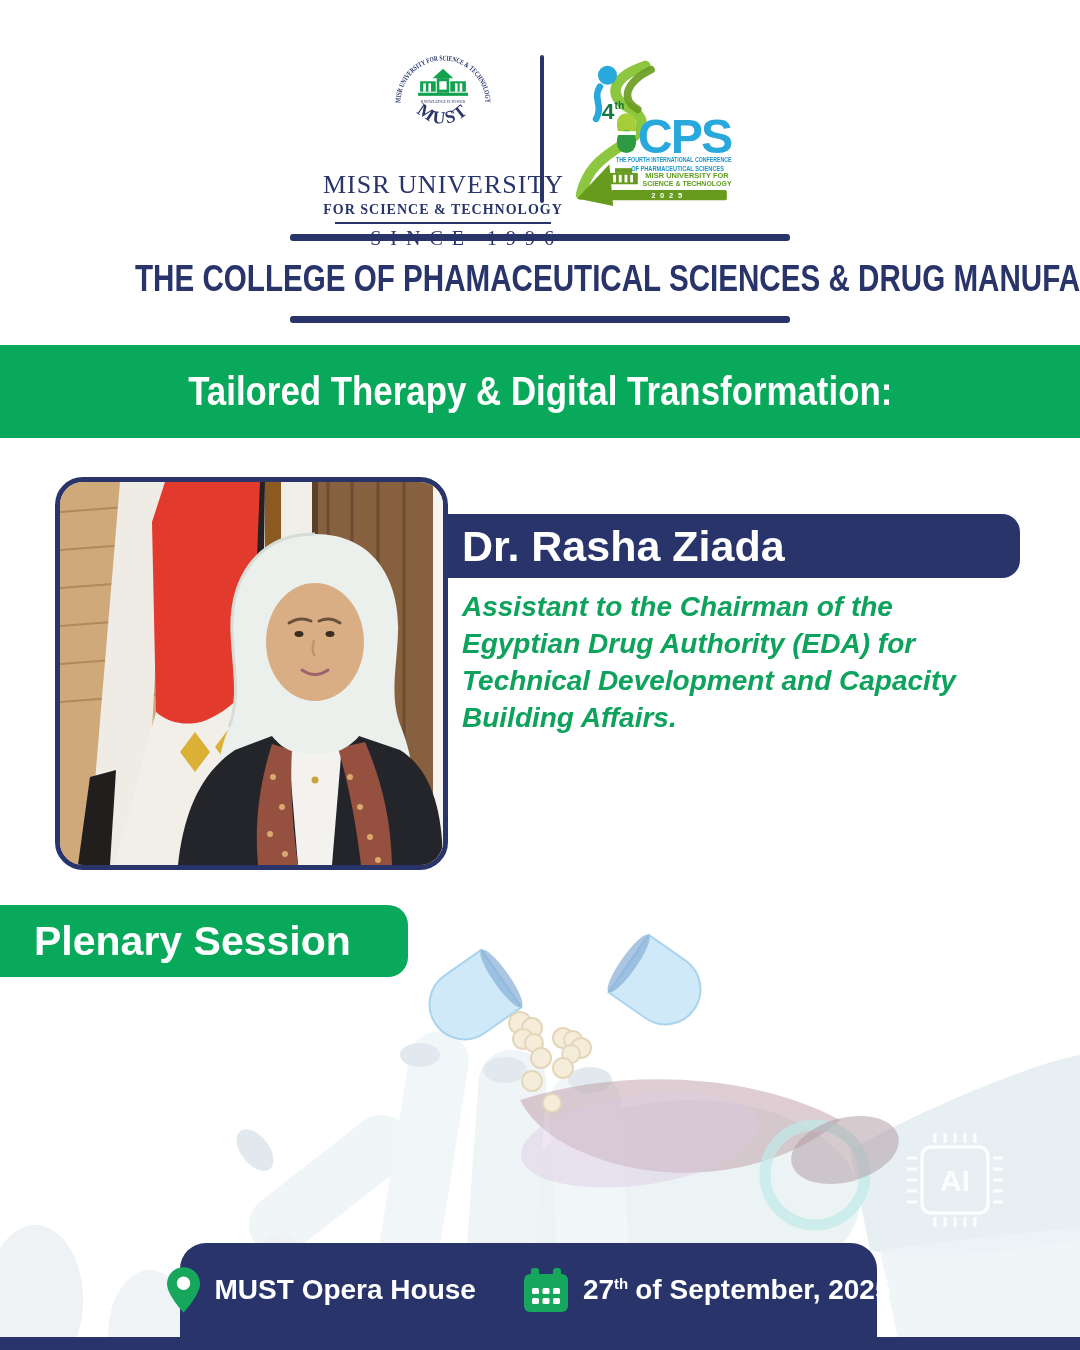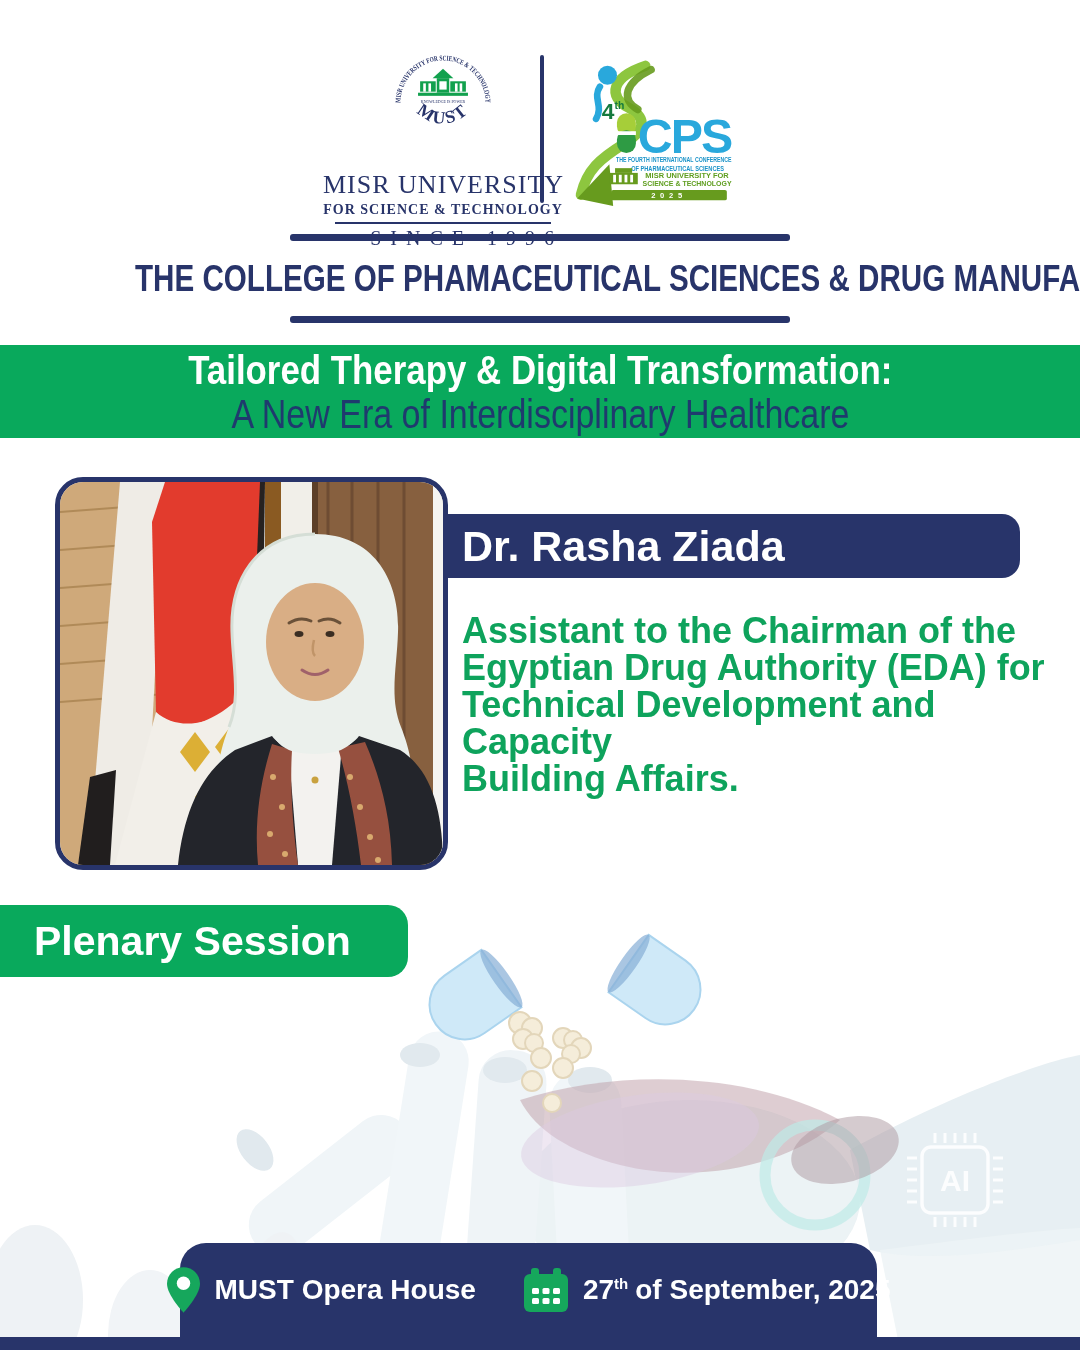--- a/index.html
+++ b/index.html
@@ -33,22 +33,22 @@
   .theme-line1{color:#ffffff;font-weight:bold;font-size:41px;line-height:45px;text-align:center;}
   .theme-line2{color:#1F3A6E;font-weight:normal;font-size:40px;line-height:42px;}
 
   
   .name-banner{position:absolute;left:420px;top:514px;width:600px;height:64px;background:#28346A;
                border-radius:0 18px 18px 0;display:flex;align-items:center;padding-left:42px;
                box-sizing:border-box;z-index:3;}
   .name-banner span{color:#ffffff;font-weight:bold;font-size:43px;}
   .photo-frame{position:absolute;left:55px;top:477px;width:383px;height:383px;border:5px solid #28346A;
                border-radius:28px;overflow:hidden;z-index:4;background:#efe9df;}
-  .speaker-title{position:absolute;left:462px;top:612px;z-index:2;color:#0EA35C;
-                 font-weight:bold;font-size:36px;line-height:37px;}
+  .speaker-title{position:absolute;left:462px;top:588px;z-index:2;color:#0EA35C;
+                 font-weight:bold;font-size:28px;line-height:37px;font-style:italic;}
 
   
   .session-badge{position:absolute;left:0;top:905px;width:408px;height:72px;background:#09A95C;
                  border-radius:0 20px 20px 0;display:flex;align-items:center;padding-left:34px;
                  box-sizing:border-box;z-index:3;}
   .session-badge span{color:#ffffff;font-weight:bold;font-size:41px;}
 
   
   .footer-bar{position:absolute;left:180px;top:1243px;width:697px;height:94px;background:#28346A;
               border-radius:26px 26px 0 0;display:flex;align-items:center;justify-content:center;
@@ -215,23 +215,20 @@
   <div class="rule-top"></div>
   <div class="college-heading">
     <span class="cx80">THE COLLEGE OF PHAMACEUTICAL SCIENCES &amp; DRUG MANUFACTURING</span>
   </div>
   <div class="rule-bottom"></div>
 
   <div class="theme-banner">
     <div class="theme-line1">
       <span class="cx85">Tailored Therapy &amp; Digital Transformation:</span>
     </div>
-    <div class="theme-line2">
-      <span class="cx85">A New Era of Interdisciplinary Healthcare</span>
-    </div>
   </div>
 
   <div class="name-banner">
     <span>Dr. Rasha Ziada</span>
   </div>
 
   <div class="photo-frame">
     <svg width="383" height="383" viewBox="0 0 383 383">
 
       <rect x="0" y="0" width="105" height="383" fill="#cfa97a"></rect>

